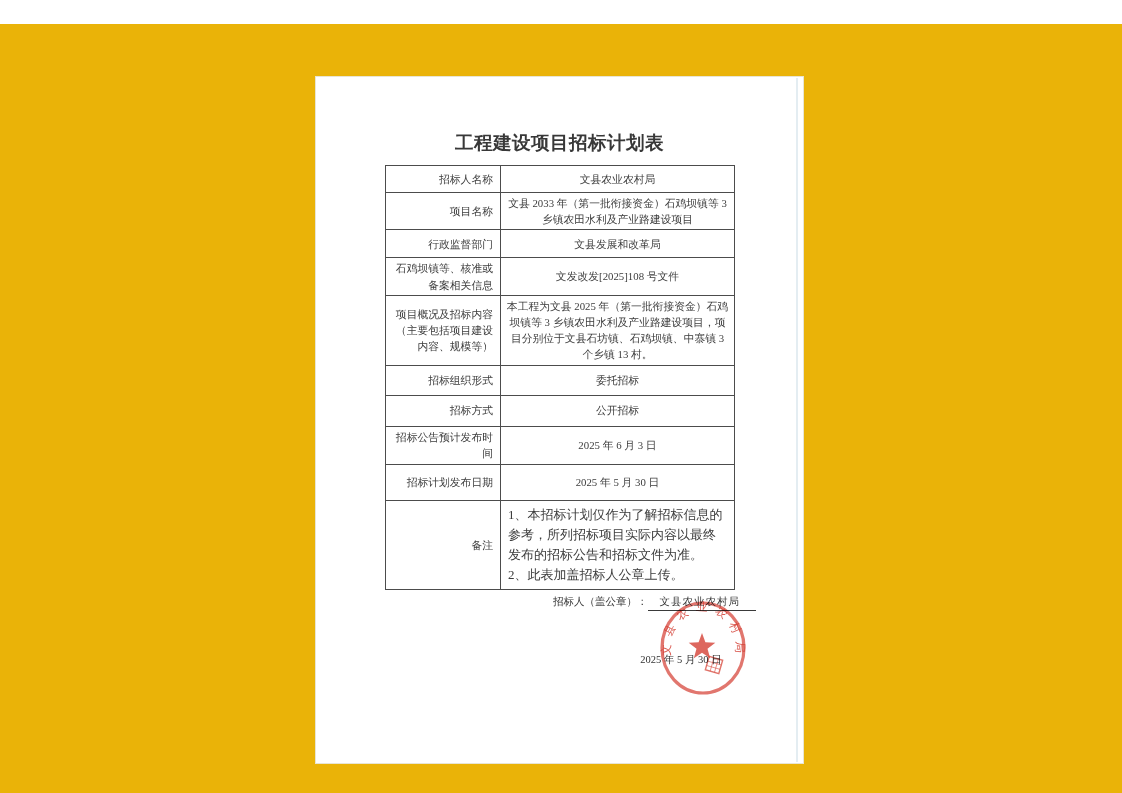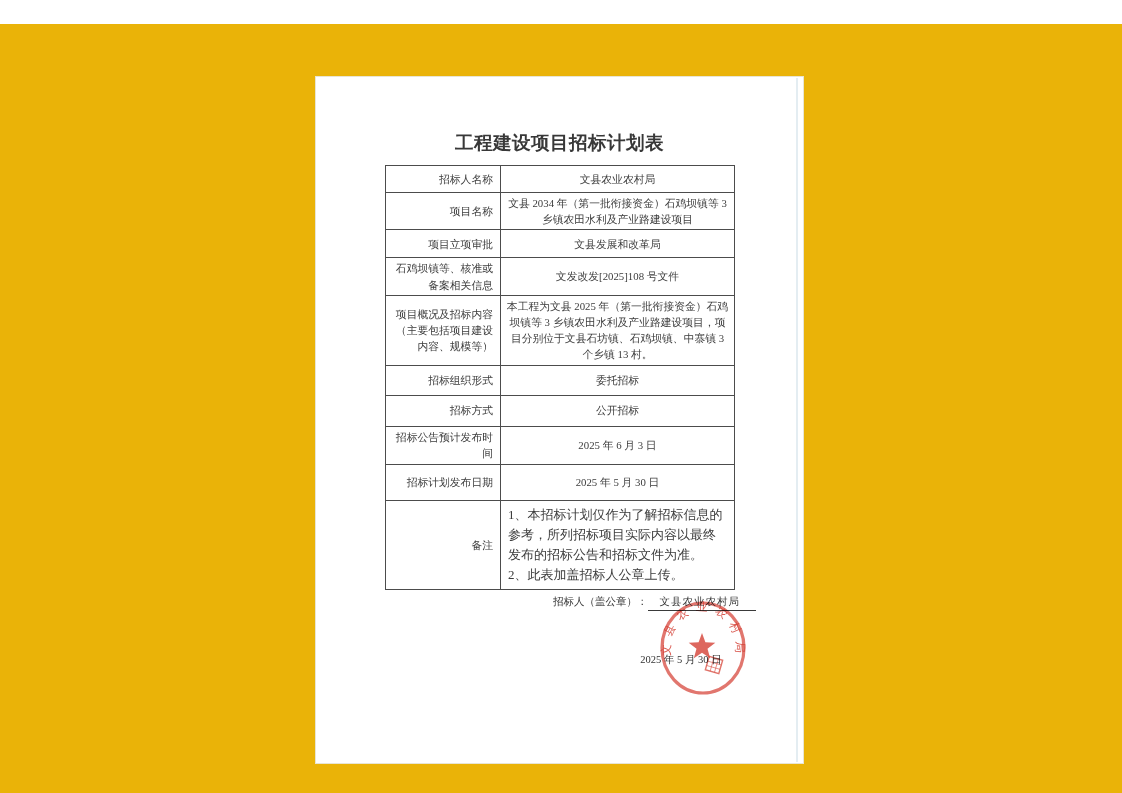--- a/index.html
+++ b/index.html
@@ -128,24 +128,24 @@
   <div class="doc-title">工程建设项目招标计划表</div>
 
   <table class="plan-table">
     <tbody>
       <tr class="r1">
         <td class="c-label">招标人名称</td>
         <td class="c-value">文县农业农村局</td>
       </tr>
       <tr class="r2">
         <td class="c-label">项目名称</td>
-        <td class="c-value">文县 2034 年（第一批衔接资金）石鸡坝镇等 3 乡镇农田水利及产业路建设项目</td>
+        <td class="c-value">文县 2033 年（第一批衔接资金）石鸡坝镇等 3 乡镇农田水利及产业路建设项目</td>
       </tr>
       <tr class="r3">
-        <td class="c-label">项目立项审批</td>
+        <td class="c-label">行政监督部门</td>
         <td class="c-value">文县发展和改革局</td>
       </tr>
       <tr class="r4">
         <td class="c-label">石鸡坝镇等、核准或备案相关信息</td>
         <td class="c-value">文发改发[2025]108 号文件</td>
       </tr>
       <tr class="r5">
         <td class="c-label">项目概况及招标内容（主要包括项目建设内容、规模等）</td>
         <td class="c-value">本工程为文县 2025 年（第一批衔接资金）石鸡坝镇等 3 乡镇农田水利及产业路建设项目，项目分别位于文县石坊镇、石鸡坝镇、中寨镇 3 个乡镇 13 村。</td>
       </tr>

